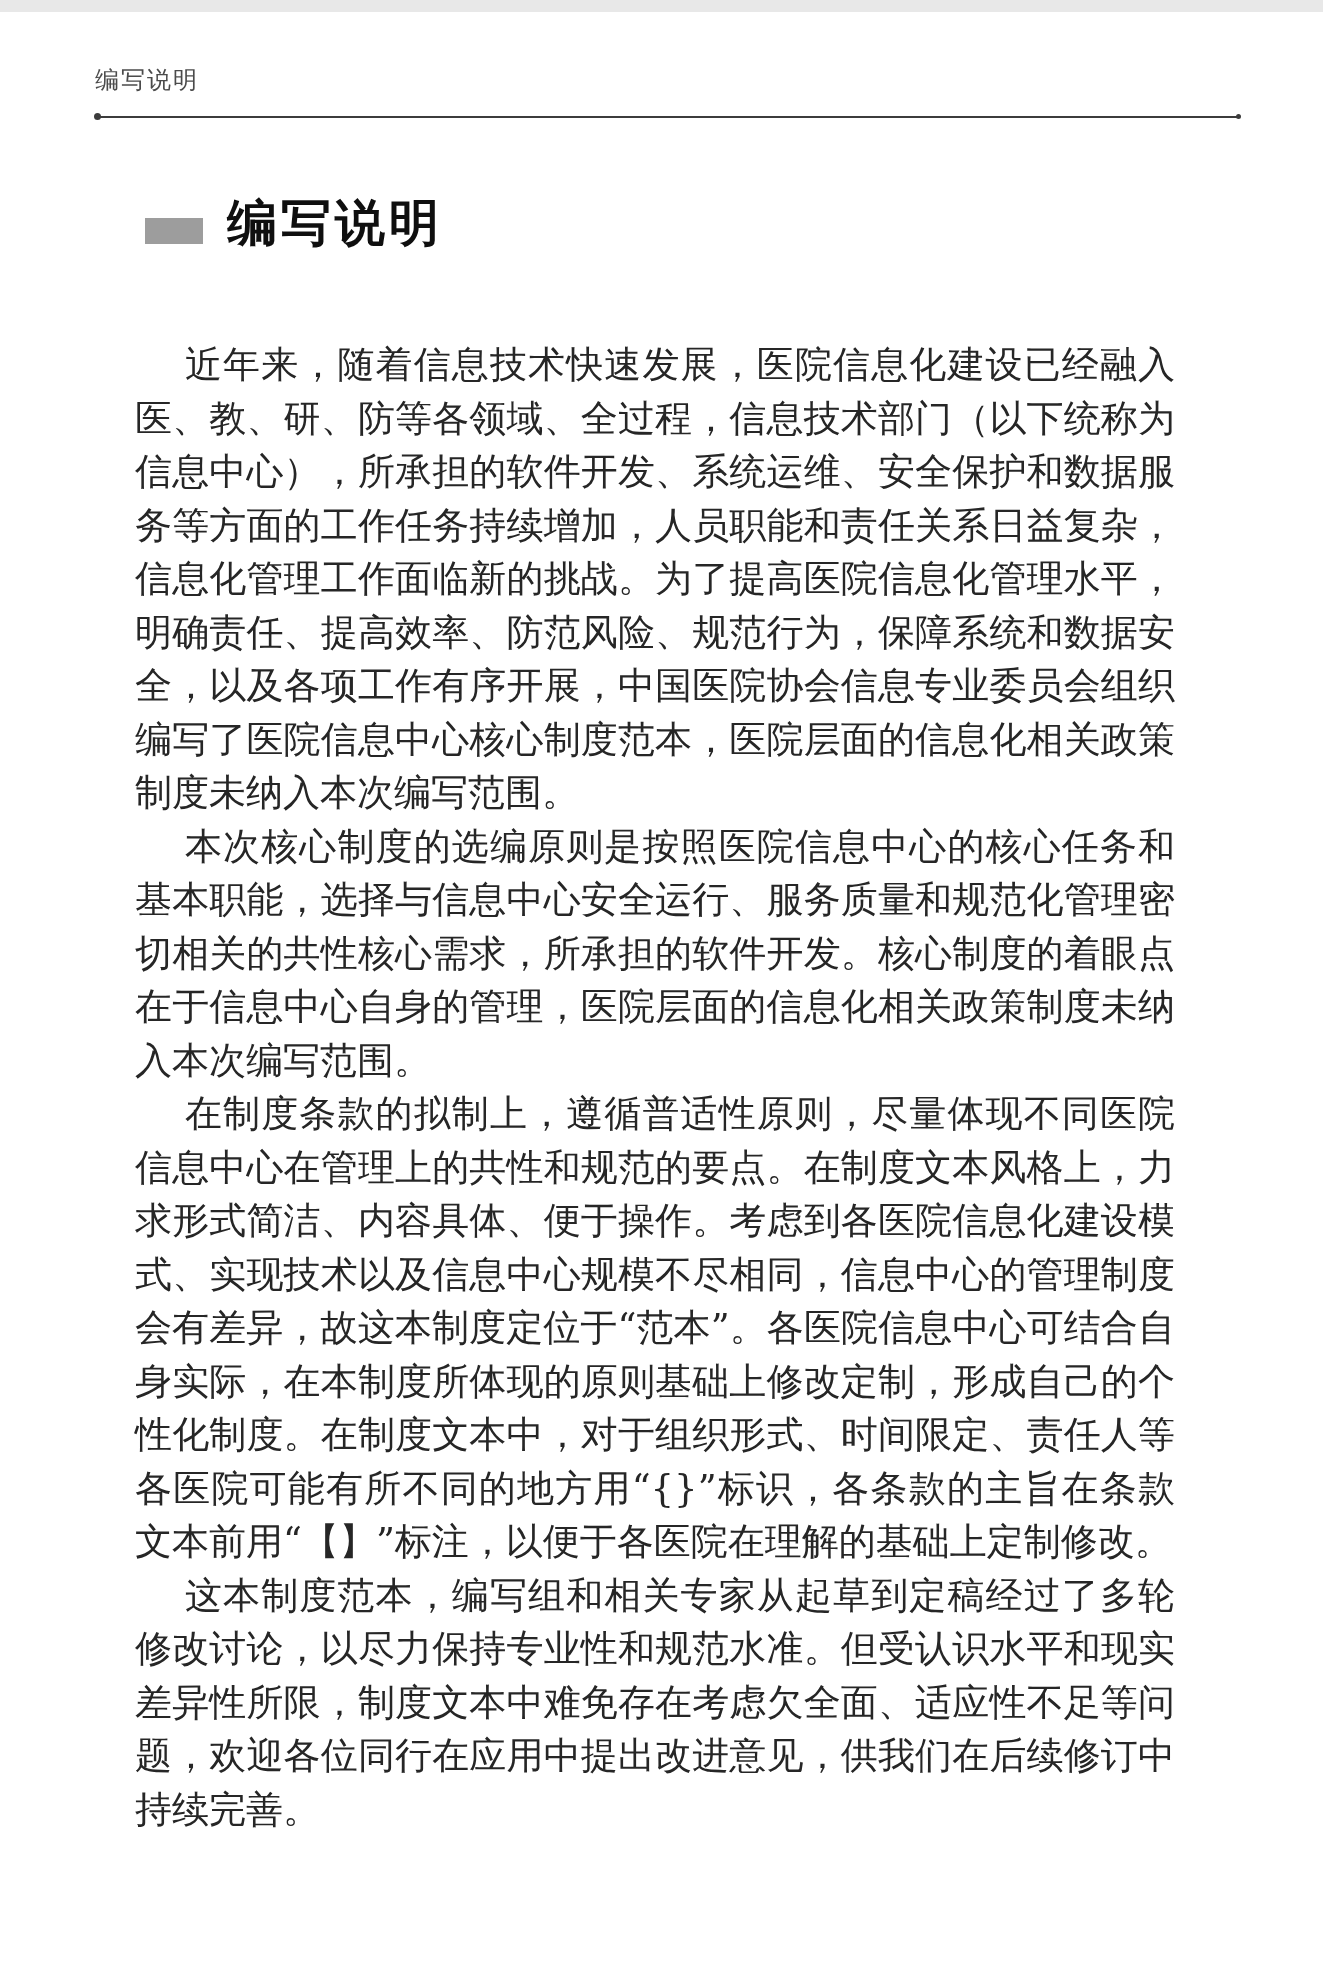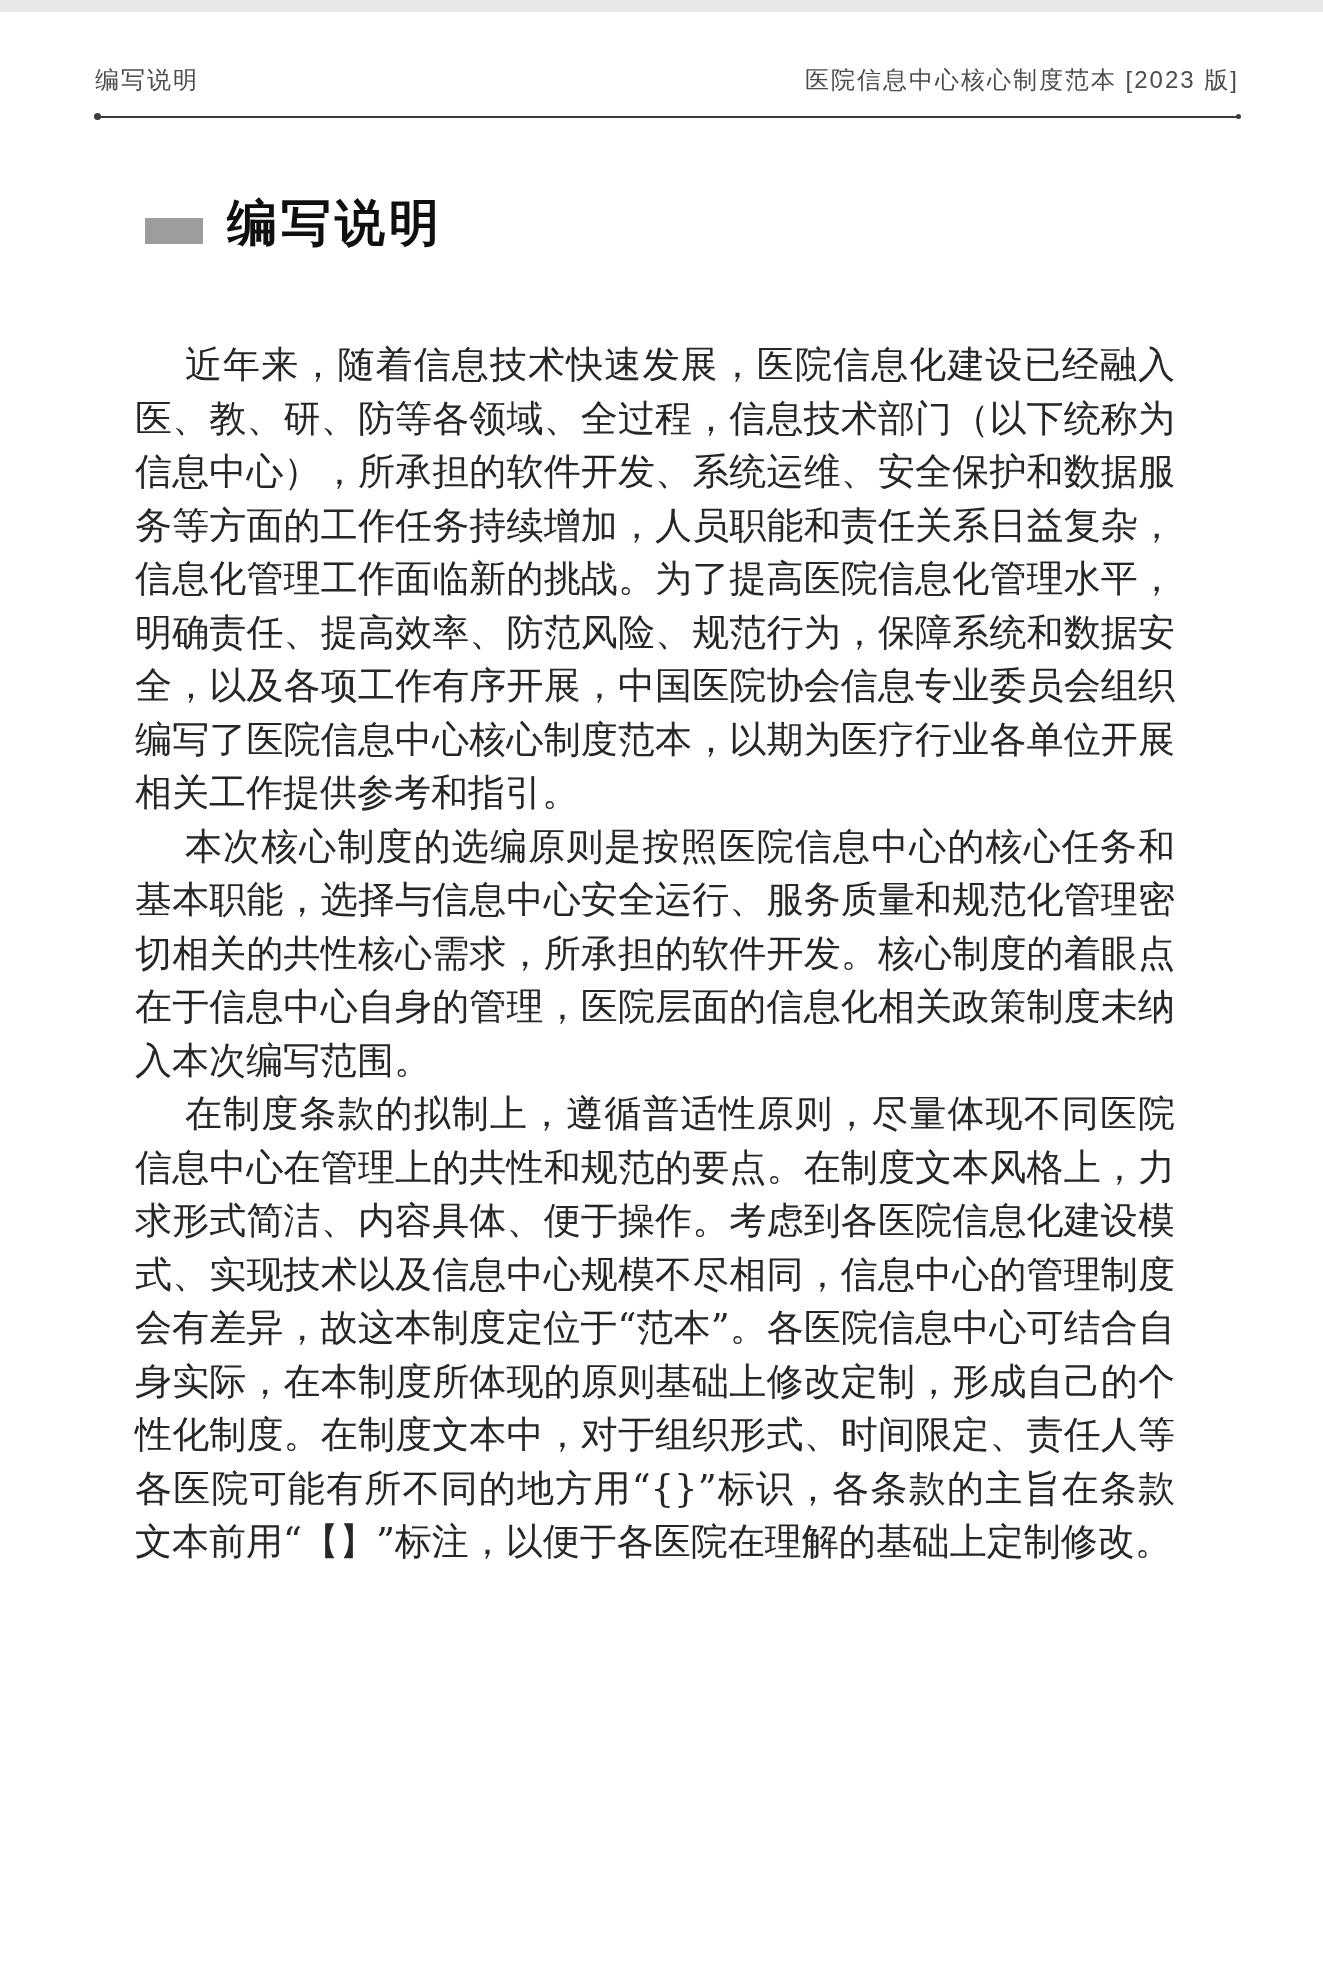--- a/index.html
+++ b/index.html
@@ -91,32 +91,32 @@
     text-indent: 50px;
   }
 </style>
 </head>
 <body>
 
 <div class="page">
 
   <div class="page-header">
     <span class="header-left">编写说明</span>
-    <span class="header-right">医院信息中心核心制度范本 [2023 版]</span>
   </div>
 
   <div class="header-rule">
     <span class="end-dot left"></span>
     <span class="end-dot right"></span>
   </div>
 
   <div class="section-title">
     <span class="title-marker"></span>
     <span class="title-text">编写说明</span>
   </div>
 
   <div class="body-text">
-    <p>近年来，随着信息技术快速发展，医院信息化建设已经融入医、教、研、防等各领域、全过程，信息技术部门（以下统称为信息中心），所承担的软件开发、系统运维、安全保护和数据服务等方面的工作任务持续增加，人员职能和责任关系日益复杂，信息化管理工作面临新的挑战。为了提高医院信息化管理水平，明确责任、提高效率、防范风险、规范行为，保障系统和数据安全，以及各项工作有序开展，中国医院协会信息专业委员会组织编写了医院信息中心核心制度范本，以期为医疗行业各单位开展相关工作提供参考和指引。</p>
+    <p>近年来，随着信息技术快速发展，医院信息化建设已经融入医、教、研、防等各领域、全过程，信息技术部门（以下统称为信息中心），所承担的软件开发、系统运维、安全保护和数据服务等方面的工作任务持续增加，人员职能和责任关系日益复杂，信息化管理工作面临新的挑战。为了提高医院信息化管理水平，明确责任、提高效率、防范风险、规范行为，保障系统和数据安全，以及各项工作有序开展，中国医院协会信息专业委员会组织编写了医院信息中心核心制度范本，医院层面的信息化相关政策制度未纳入本次编写范围。</p>
     <p>本次核心制度的选编原则是按照医院信息中心的核心任务和基本职能，选择与信息中心安全运行、服务质量和规范化管理密切相关的共性核心需求，所承担的软件开发。核心制度的着眼点在于信息中心自身的管理，医院层面的信息化相关政策制度未纳入本次编写范围。</p>
     <p>在制度条款的拟制上，遵循普适性原则，尽量体现不同医院信息中心在管理上的共性和规范的要点。在制度文本风格上，力求形式简洁、内容具体、便于操作。考虑到各医院信息化建设模式、实现技术以及信息中心规模不尽相同，信息中心的管理制度会有差异，故这本制度定位于“范本”。各医院信息中心可结合自身实际，在本制度所体现的原则基础上修改定制，形成自己的个性化制度。在制度文本中，对于组织形式、时间限定、责任人等各医院可能有所不同的地方用“{}”标识，各条款的主旨在条款文本前用“【】”标注，以便于各医院在理解的基础上定制修改。</p>
+    <p>这本制度范本，编写组和相关专家从起草到定稿经过了多轮修改讨论，以尽力保持专业性和规范水准。但受认识水平和现实差异性所限，制度文本中难免存在考虑欠全面、适应性不足等问题，欢迎各位同行在应用中提出改进意见，供我们在后续修订中持续完善。</p>
   </div>
 
 </div>
 
 </body></html>

